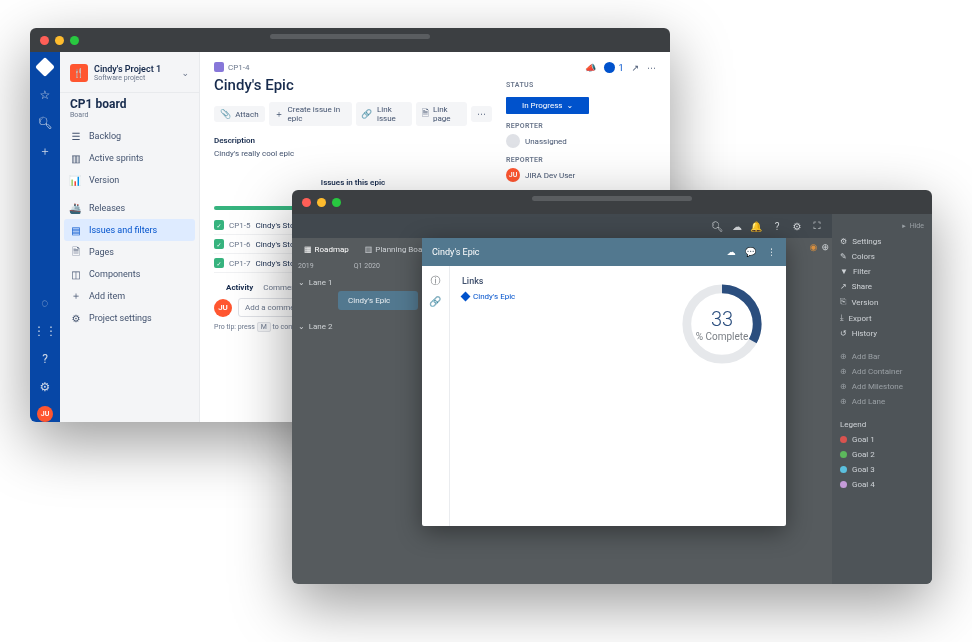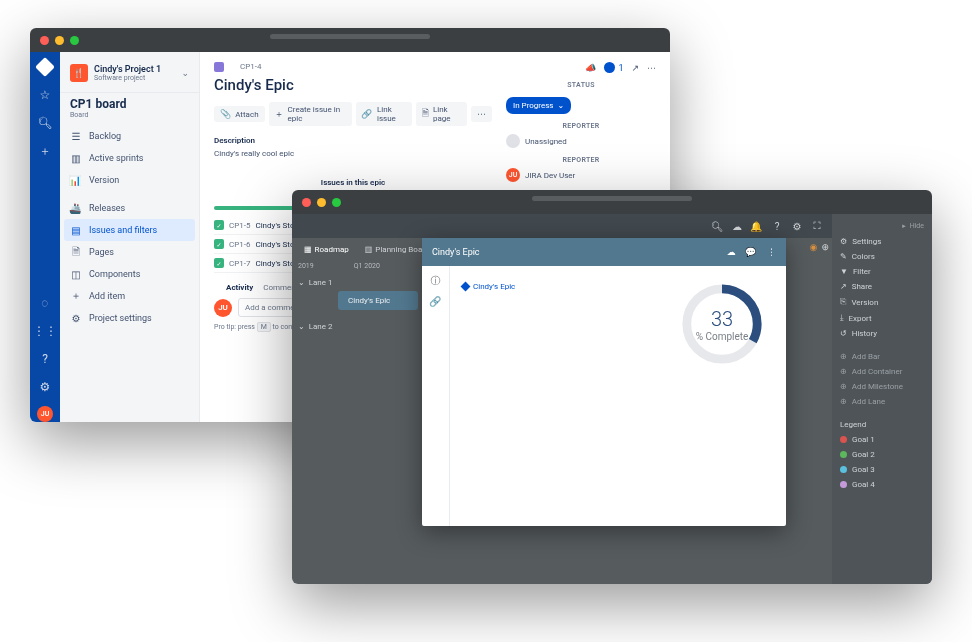--- a/index.html
+++ b/index.html
@@ -33,21 +33,21 @@
 .board-title { font-weight: 700; color: #172b4d; font-size: 12px; }
 .board-sub { color: #6b778c; font-size: 7px; }
 .nav-item { display: flex; align-items: center; gap: 7px; padding: 5px 10px; color: #42526e; cursor: pointer; }
 .nav-item.active { background: #deebff; color: #0052cc; border-radius: 3px; margin: 0 4px; padding: 5px 6px; }
 .nav-ic { width: 12px; height: 12px; display: flex; align-items: center; justify-content: center; font-size: 10px; }
 .nav-sep { height: 6px; }
 
 .main { flex: 1; padding: 10px 14px; overflow: hidden; display: flex; gap: 14px; }
 .main-l { flex: 1; min-width: 0; }
 .main-r { width: 150px; }
-.crumb { display: flex; gap: 16px; font-size: 8px; color: #6b778c; }
+.crumb { display: flex; align-items: center; gap: 4px; font-size: 8px; color: #6b778c; }
 .epic-badge { width: 10px; height: 10px; background: #8777d9; border-radius: 2px; display: inline-block; }
 .page-title { font-size: 15px; font-weight: 500; color: #172b4d; margin: 4px 0 8px; }
 .toolbar { display: flex; gap: 4px; align-items: center; }
 .btn { display: flex; align-items: center; gap: 4px; padding: 3px 6px; background: #f4f5f7; border-radius: 3px; font-size: 8px; color: #42526e; cursor: pointer; }
 .btn-ic { font-size: 9px; }
 .sec-title { font-size: 8px; font-weight: 600; color: #172b4d; margin: 10px 0 4px; }
 .desc-text { font-size: 8px; color: #42526e; }
 .issues-hdr { display: flex; align-items: center; justify-content: space-between; margin-top: 10px; flex-direction: column; }
 .issues-hdr-r { display: flex; align-items: center; gap: 6px; font-size: 8px; color: #6b778c; }
 .prog-bar { height: 4px; background: #e8eaed; border-radius: 2px; margin: 4px 0 6px; overflow: hidden; }
@@ -61,22 +61,22 @@
 .activity-hdr b { color: #172b4d; margin-left: 12px; }
 .comment-row { display: flex; gap: 6px; margin: 6px 0; align-items: center; }
 .ju-av { width: 18px; height: 18px; background: #ff5630; border-radius: 50%; color: #fff; font-size: 8px; font-weight: 600; display: flex; align-items: center; justify-content: center; }
 .comment-input { flex: 1; border: 1px solid #dfe1e6; border-radius: 3px; padding: 4px 6px; font-size: 8px; color: #6b778c; }
 .tip { font-size: 7px; color: #6b778c; }
 .tip kbd { background: #f4f5f7; border: 1px solid #dfe1e6; padding: 0 3px; border-radius: 2px; }
 
 .top-actions { display: flex; gap: 8px; align-items: center; justify-content: flex-end; font-size: 9px; color: #42526e; }
 .watch-ct { color: #0052cc; display: flex; align-items: center; gap: 3px; }
 .eye-ic { width: 11px; height: 11px; background: #0052cc; border-radius: 50%; position: relative; }
-.field-label { font-size: 7px; font-weight: 600; color: #6b778c; margin: 8px 0 4px; letter-spacing: 0.3px; text-align: center; }
-.status-btn { background: #0052cc; color: #fff; padding: 4px 7px; border-radius: 7px; font-size: 8px; display: inline-flex; align-items: center; gap: 4px; }
+.field-label { font-size: 7px; font-weight: 600; color: #6b778c; margin: 8px 0 4px; letter-spacing: 0.3px; }
+.status-btn { background: #0052cc; color: #fff; padding: 4px 16px; border-radius: 1px; font-size: 8px; display: inline-flex; align-items: center; gap: 4px; }
 .person-row { display: flex; align-items: center; gap: 5px; font-size: 8px; color: #42526e; }
 .person-av { width: 14px; height: 14px; background: #dfe1e6; border-radius: 50%; }
 .ju-sm { width: 14px; height: 14px; background: #ff5630; border-radius: 50%; color: #fff; font-size: 7px; font-weight: 600; display: flex; align-items: center; justify-content: center; }
 
 
 .w2 { left: 292px; top: 190px; width: 640px; height: 394px; background: #fff; z-index: 2; }
 .rm { height: calc(100% - 24px); position: relative; background: #565b5e; }
 .rm-body { position: absolute; inset: 0; display: flex; }
 .rm-main { flex: 1; position: relative; }
 .rm-bar { height: 24px; background: #41484e; display: flex; align-items: center; padding: 0 8px; gap: 6px; font-size: 8px; color: #d0d4d7; justify-content: flex-end; }
@@ -435,20 +435,21 @@
           <span>💬</span>
           <span>⋮</span>
         </div>
       </div>
       <div class="modal-body">
         <div class="modal-iconcol">
           <span>ⓘ</span>
           <span>🔗</span>
         </div>
         <div class="modal-content">
+          <div class="links-h">Links</div>
           <div class="link-item">
               <span class="diamond2"></span>
               <span>Cindy's Epic</span>
             </div>
           <div class="gauge">
             <svg viewBox="0 0 100 100" width="88" height="88">
               <circle class="gauge-bg" cx="50" cy="50" r="40"></circle>
               <circle class="gauge-fg" cx="50" cy="50" r="40" stroke-dasharray="83 251"></circle>
             </svg>
             <div class="gauge-txt">

